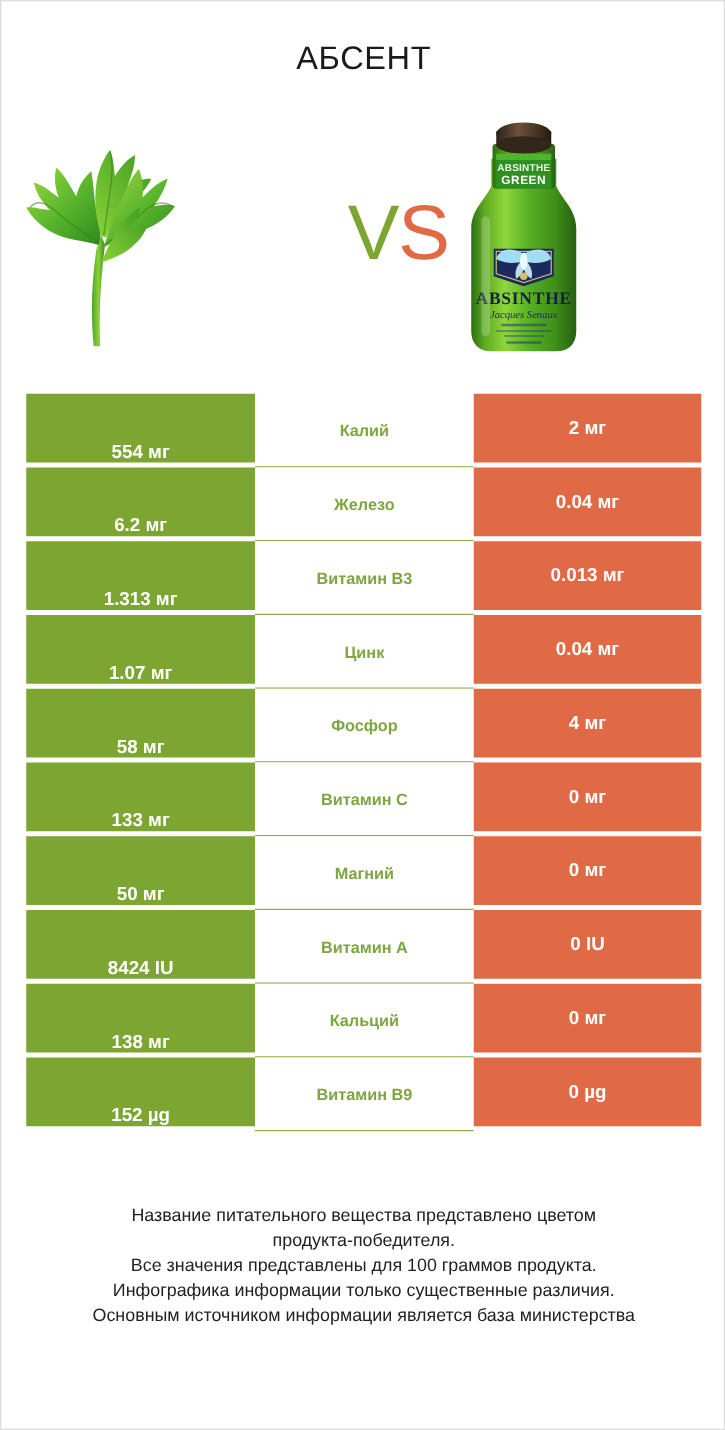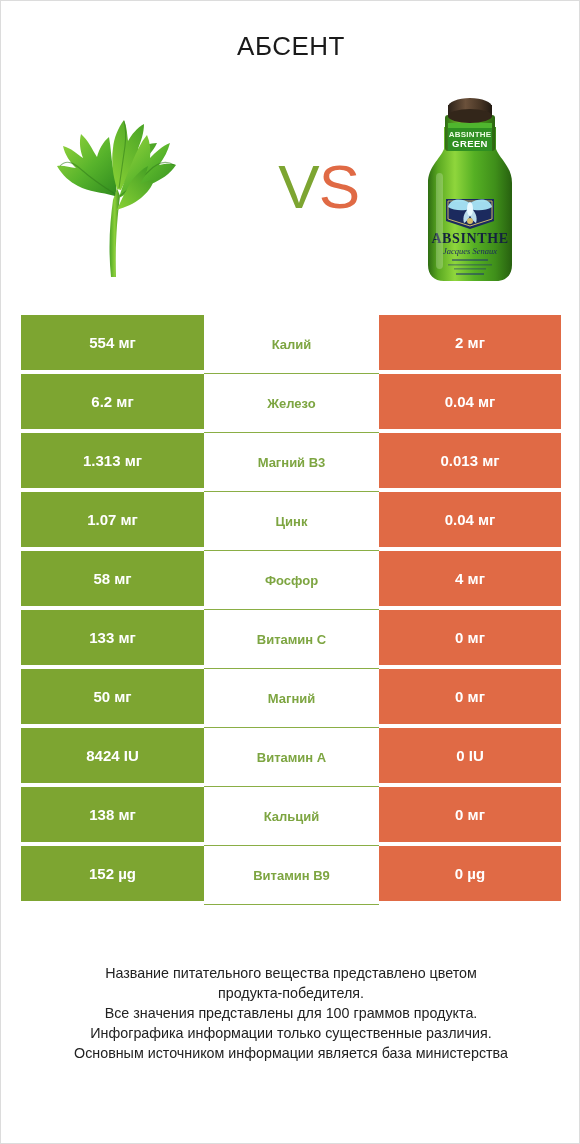--- a/index.html
+++ b/index.html
@@ -36,21 +36,21 @@
     white-space:nowrap;
   }
 
   
   .hero{
     position:absolute; top:72px; left:0; width:580px; height:228px;
     display:flex; align-items:center;
   }
   .hero-cell{
     width:222px; height:228px;
-    display:flex; align-items:center; justify-content:center;
+    display:flex; align-items:center; 
     position:relative;
   }
   .vs-cell{
     width:136px; height:228px;
     display:flex; align-items:center; justify-content:flex-end;
   }
   .vs{
     font-size:62px; font-weight:400; letter-spacing:-1px;
     line-height:1;
   }
@@ -75,20 +75,21 @@
   }
   .row:last-child{margin-bottom:0;}
   .cell{
     display:flex; align-items:center; justify-content:center;
     box-sizing:border-box;
   }
   .cell-left{
     width:183px;
     background:#7DA531;
     color:#ffffff;
+    align-items:flex-end;
   }
   .cell-mid{
     width:175px;
     background:#ffffff;
     color:#7DA541;
     border-bottom:1px solid #8aae45;
     height:59px;
     margin-top:0;
     align-self:flex-start;
   }
@@ -267,21 +268,21 @@
         </div>
         <div class="cell cell-right">
           <span class="val">0.04 мг</span>
         </div>
       </div>
       <div class="row">
         <div class="cell cell-left">
           <span class="val">1.313 мг</span>
         </div>
         <div class="cell cell-mid">
-          <span class="label">Магний B3</span>
+          <span class="label">Витамин B3</span>
         </div>
         <div class="cell cell-right">
           <span class="val">0.013 мг</span>
         </div>
       </div>
       <div class="row">
         <div class="cell cell-left">
           <span class="val">1.07 мг</span>
         </div>
         <div class="cell cell-mid">

